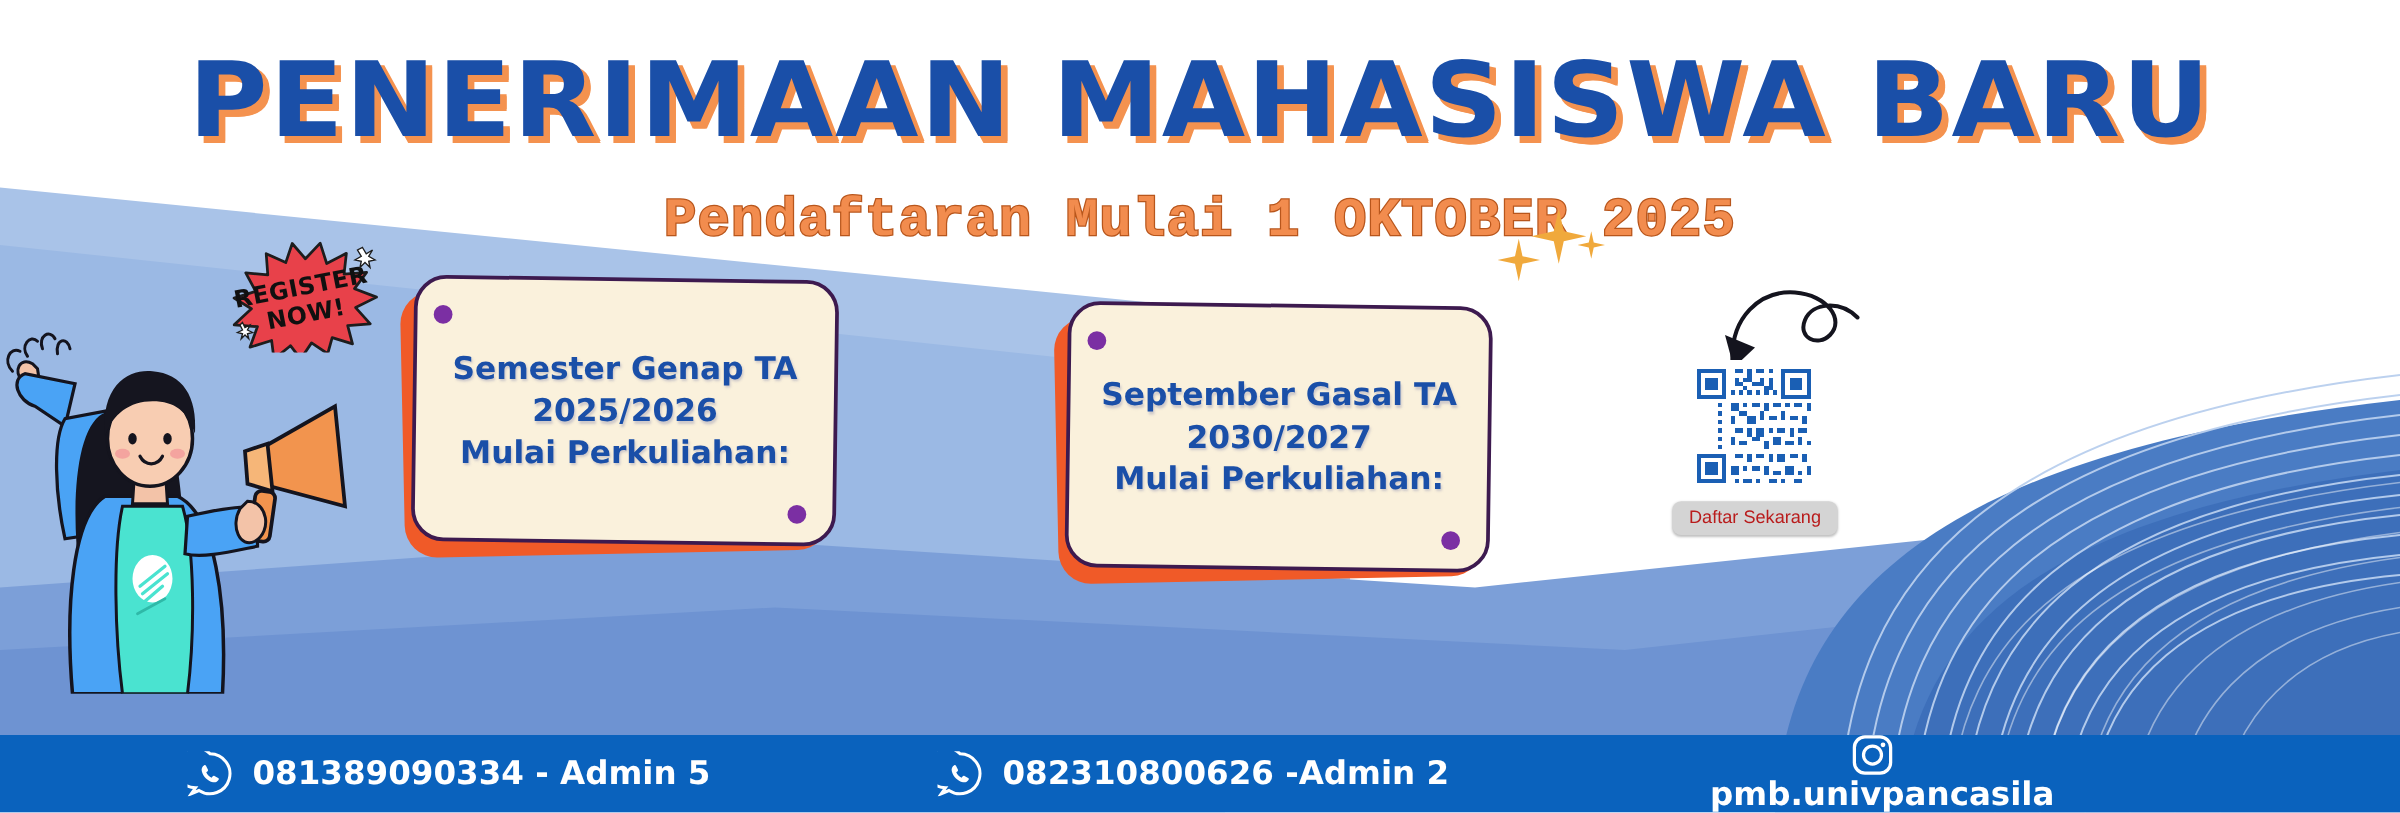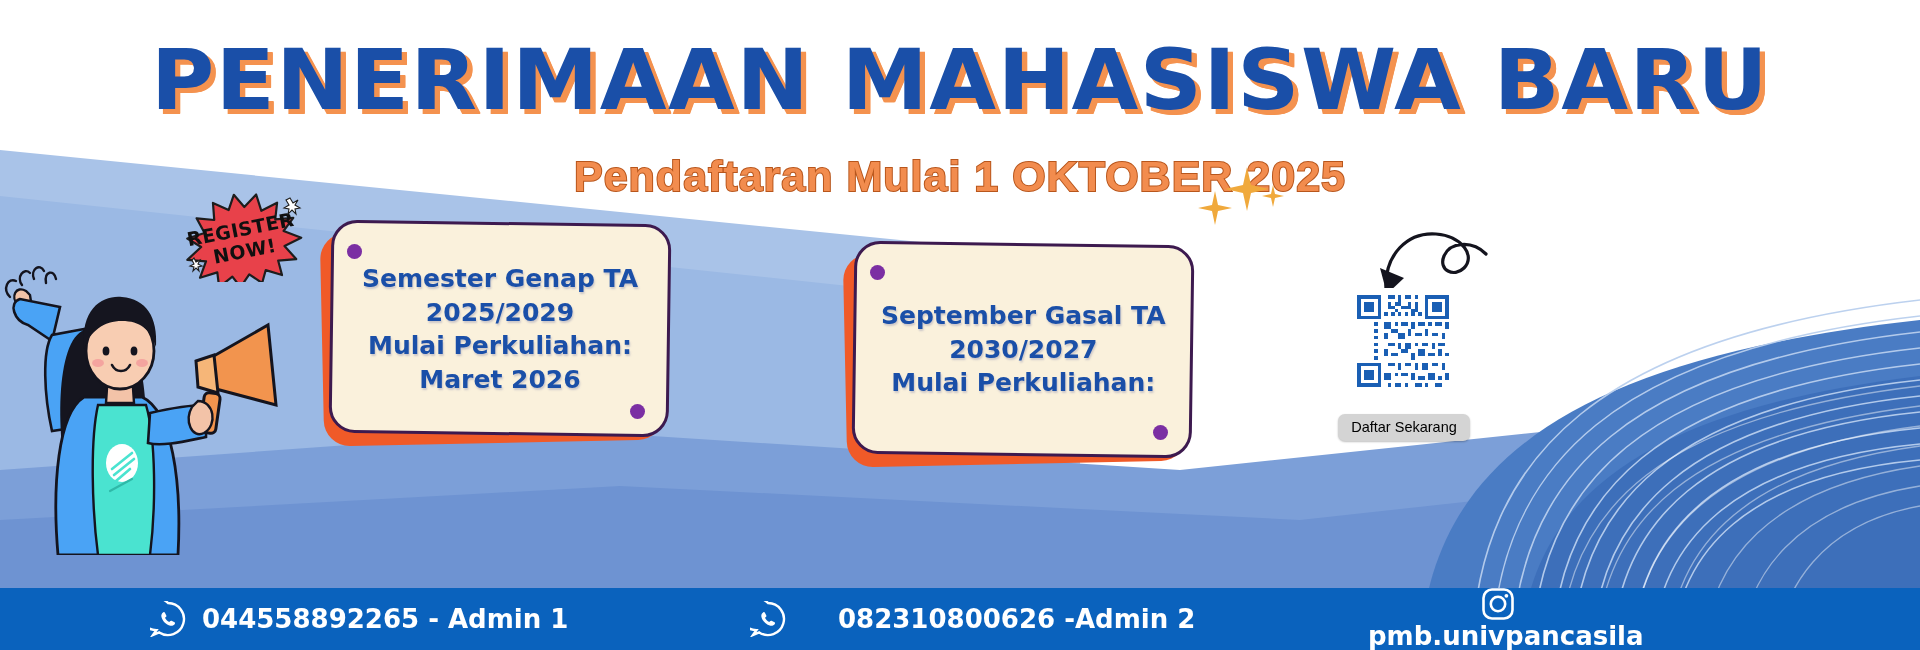--- a/index.html
+++ b/index.html
@@ -38,21 +38,21 @@
        5px 4px 0 #f4924f,
        4px 5px 0 #f4924f;
     white-space:nowrap;
   }
   .sub-title-wrap {
     position:absolute; left:0; top:152px; width:1920px;
     text-align:center; z-index:25;
   }
   .sub-title {
     display:inline-block;
-    font-family:Liberation Sans, sans-serif;
+    font-family:Liberation Mono, monospace;
     font-weight:bold;
     font-size:43px;
     letter-spacing:1px;
     color:#f28c4e;
     -webkit-text-stroke:2px #b8561c;
     paint-order:stroke fill;
     white-space:nowrap;
   }
 
   
@@ -108,25 +108,25 @@
   .person { position:absolute; left:0px; top:255px; width:290px; height:300px; z-index:27; }
 
   
   .qr-block { position:absolute; left:1350px; top:288px; z-index:30; }
   .qr-frame {
     width:106px; height:106px;
     background:#ffffff;
     padding:4px;
   }
   .qr-btn {
-    margin-top:20px;
+    margin-top:7px;
     margin-left:-12px;
     width:132px;
     background:#d4d4d4;
-    color:#000000;
+    color:#b91c1c;
     font-size:14.5px;
     font-family:"Liberation Sans", sans-serif;
     text-align:center;
     padding:5px 0 6px;
     border-radius:7px;
     box-shadow:0 1px 2px rgba(0,0,0,0.25);
   }
   .arrow-doodle { position:absolute; left:1378px; top:228px; z-index:29; }
   .sparkles { position:absolute; left:1185px; top:163px; z-index:26; }
 
@@ -141,21 +141,21 @@
   .contact-item {
     display:flex; align-items:center;
     color:#ffffff;
     font-family:"DejaVu Sans", sans-serif;
     font-weight:bold;
     font-size:26px;
     position:absolute;
   }
   .contact-item .ic { margin-right:16px; display:flex; align-items:center; }
   #contact-1 { left:150px; }
-  #contact-2 { left:750px;gap:36px; }
+  #contact-2 { left:750px; }
   #contact-3 { left:1368px;flex-direction:column; }
 </style>
 </head>
 <body>
 
 <div id="banner">
 
   <svg class="bg-layer" viewBox="0 0 1920 650" preserveAspectRatio="none">
     <rect x="0" y="0" width="1920" height="650" fill="#ffffff"></rect>
 
@@ -261,23 +261,22 @@
 
     <path d="M150,158 C176,152 196,150 206,150 L206,182 C186,186 162,192 148,188 Z" fill="#4aa3f5" stroke="#14141e" stroke-width="2.6"></path>
     <path d="M198,146 C214,146 218,170 204,178 C192,184 184,166 192,152 Z" fill="#f3c3a8" stroke="#14141e" stroke-width="2.4"></path>
   </svg>
 
   <div class="card" id="card-left">
     <div class="card-shadow"></div>
     <div class="card-body">
       <div class="card-text">
         <div>Semester Genap TA</div>
-        <div>2025/2029</div>
+        <div>2025/2026</div>
         <div>Mulai Perkuliahan:</div>
-        <div>Maret 2026</div>
       </div>
     </div>
     <div class="dot" style="left:17px; top:22px;"></div>
     <div class="dot" style="left:300px; top:182px;"></div>
   </div>
 
   <div class="card" id="card-right">
     <div class="card-shadow"></div>
     <div class="card-body">
       <div class="card-text">
@@ -407,21 +406,21 @@
     <div class="contact-item" id="contact-1">
       <span class="ic">
         <svg width="36" height="36" viewBox="0 0 36 36">
           <path d="M18,2 A16,16 0 1,0 6.4,29.2 L3,34 L9.2,31.4 A16,16 0 1,0 18,2 Z" fill="none" stroke="#ffffff" stroke-width="2.4"></path>
           <path d="M13.4,11.2 c0.5,-0.3 1.1,-0.2 1.4,0.4 l1.5,2.9 c0.3,0.6 0.1,1.2 -0.4,1.6
                    l-0.9,0.7 c0.8,1.9 2.4,3.5 4.3,4.3 l0.7,-0.9 c0.4,-0.5 1,-0.7 1.6,-0.4
                    l2.9,1.5 c0.6,0.3 0.7,0.9 0.4,1.4 c-0.9,1.6 -2.7,2.4 -4.5,2
                    c-4.4,-1 -8,-4.6 -9,-9 c-0.4,-1.8 0.4,-3.6 2,-4.5 Z" fill="#ffffff"></path>
         </svg>
       </span>
-      <span>044558892265 - Admin 1</span>
+      <span>081389090334 - Admin 5</span>
     </div>
 
     <div class="contact-item" id="contact-2">
       <span class="ic">
         <svg width="36" height="36" viewBox="0 0 36 36">
           <path d="M18,2 A16,16 0 1,0 6.4,29.2 L3,34 L9.2,31.4 A16,16 0 1,0 18,2 Z" fill="none" stroke="#ffffff" stroke-width="2.4"></path>
           <path d="M13.4,11.2 c0.5,-0.3 1.1,-0.2 1.4,0.4 l1.5,2.9 c0.3,0.6 0.1,1.2 -0.4,1.6
                    l-0.9,0.7 c0.8,1.9 2.4,3.5 4.3,4.3 l0.7,-0.9 c0.4,-0.5 1,-0.7 1.6,-0.4
                    l2.9,1.5 c0.6,0.3 0.7,0.9 0.4,1.4 c-0.9,1.6 -2.7,2.4 -4.5,2
                    c-4.4,-1 -8,-4.6 -9,-9 c-0.4,-1.8 0.4,-3.6 2,-4.5 Z" fill="#ffffff"></path>

